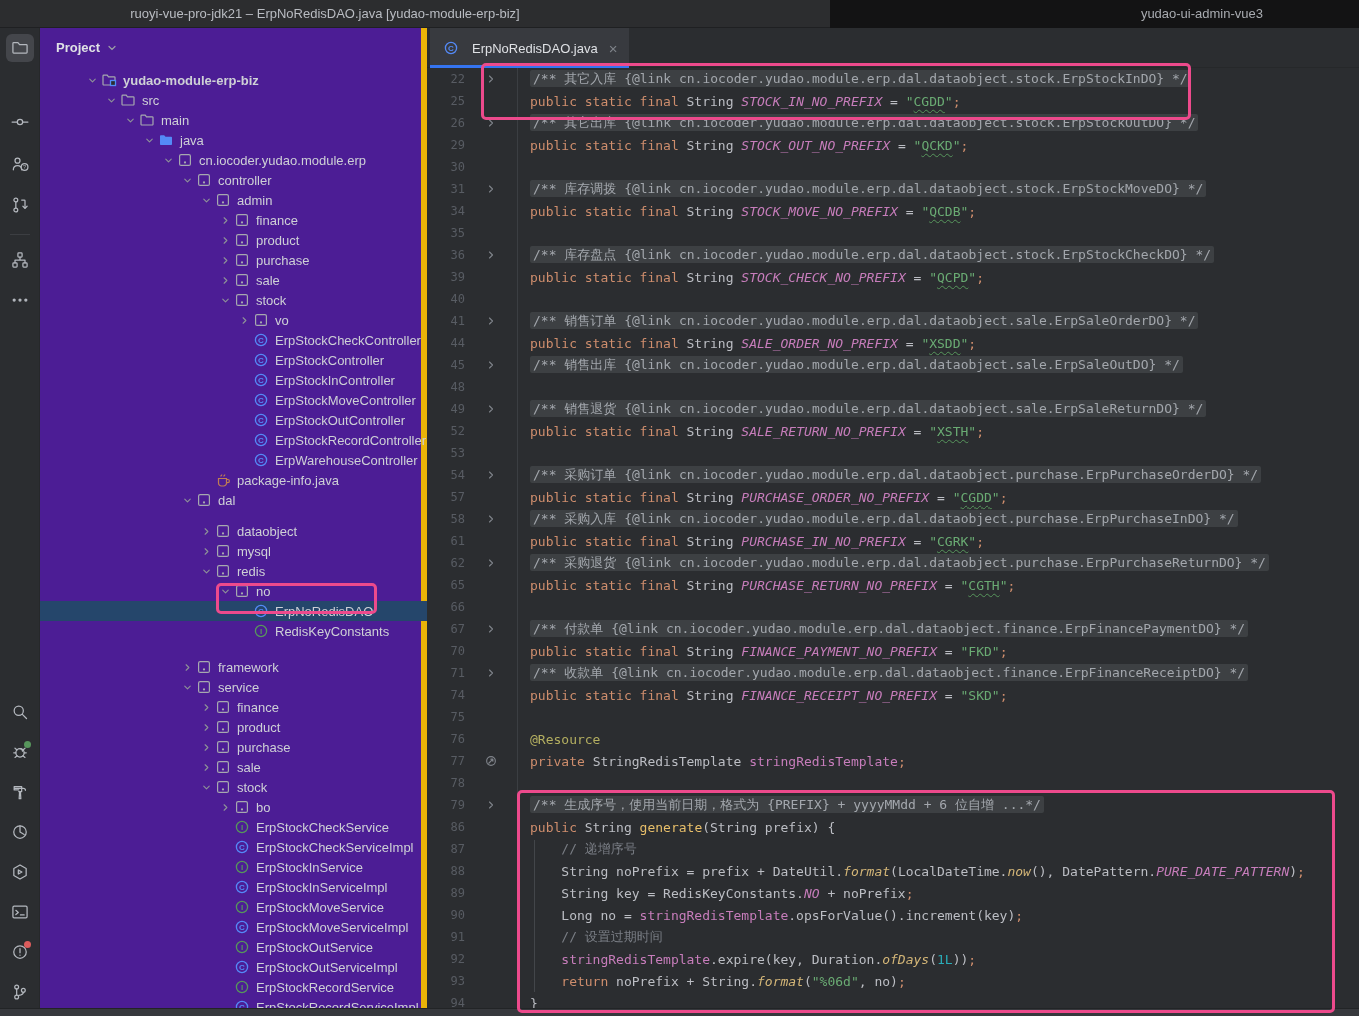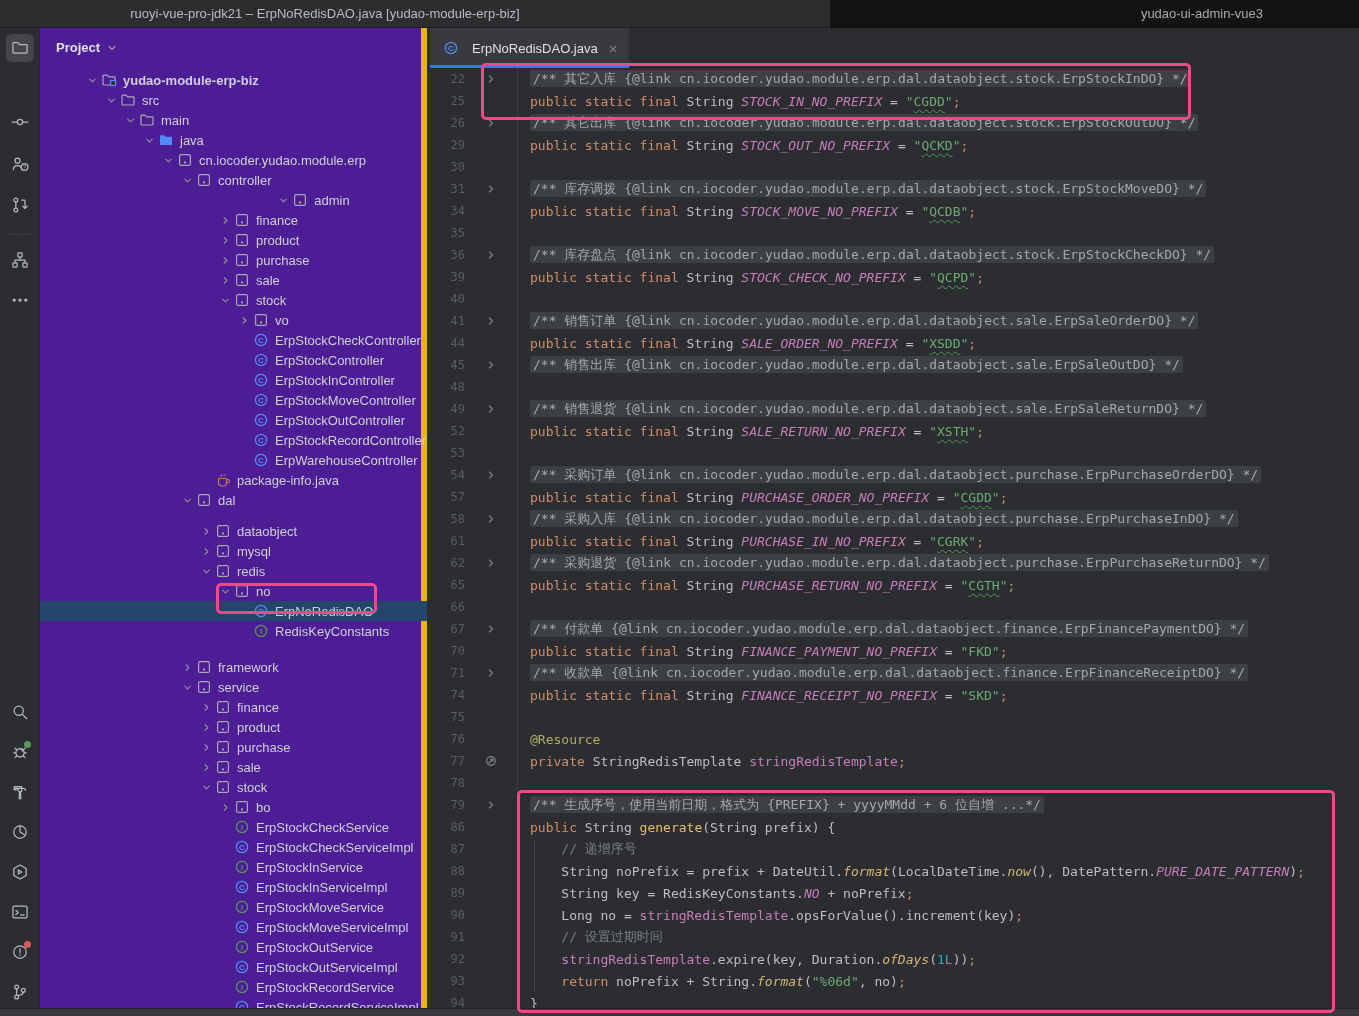--- a/index.html
+++ b/index.html
@@ -250,21 +250,21 @@
             </svg>
           </span>
           <span class="ticon">
             <svg viewBox="0 0 16 16" width="16" height="16" fill="none" stroke="#a6a9af" stroke-width="1.2">
               <rect x="2.6" y="2.6" width="10.8" height="10.8" rx="1.5"></rect>
               <circle cx="8" cy="10.4" r="1.1" fill="#a6a9af" stroke="none"></circle>
             </svg>
           </span>
           <span>controller</span>
         </div>
-        <div class="trow" style="padding-left: 158px; justify-content: center;">
+        <div class="trow" style="padding-left: 158px;">
           <span class="tchev">
             <svg viewBox="0 0 16 16">
               <path d="M4 6l4 4 4-4"></path>
             </svg>
           </span>
           <span class="ticon">
             <svg viewBox="0 0 16 16" width="16" height="16" fill="none" stroke="#a6a9af" stroke-width="1.2">
               <rect x="2.6" y="2.6" width="10.8" height="10.8" rx="1.5"></rect>
               <circle cx="8" cy="10.4" r="1.1" fill="#a6a9af" stroke="none"></circle>
             </svg>

